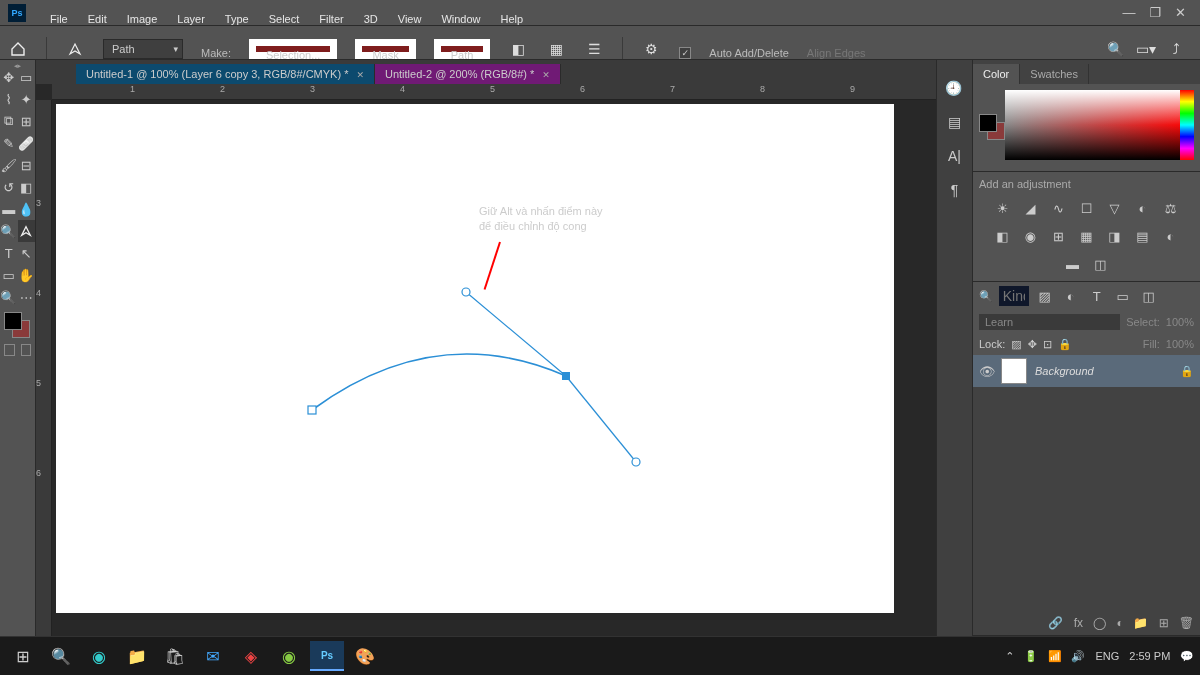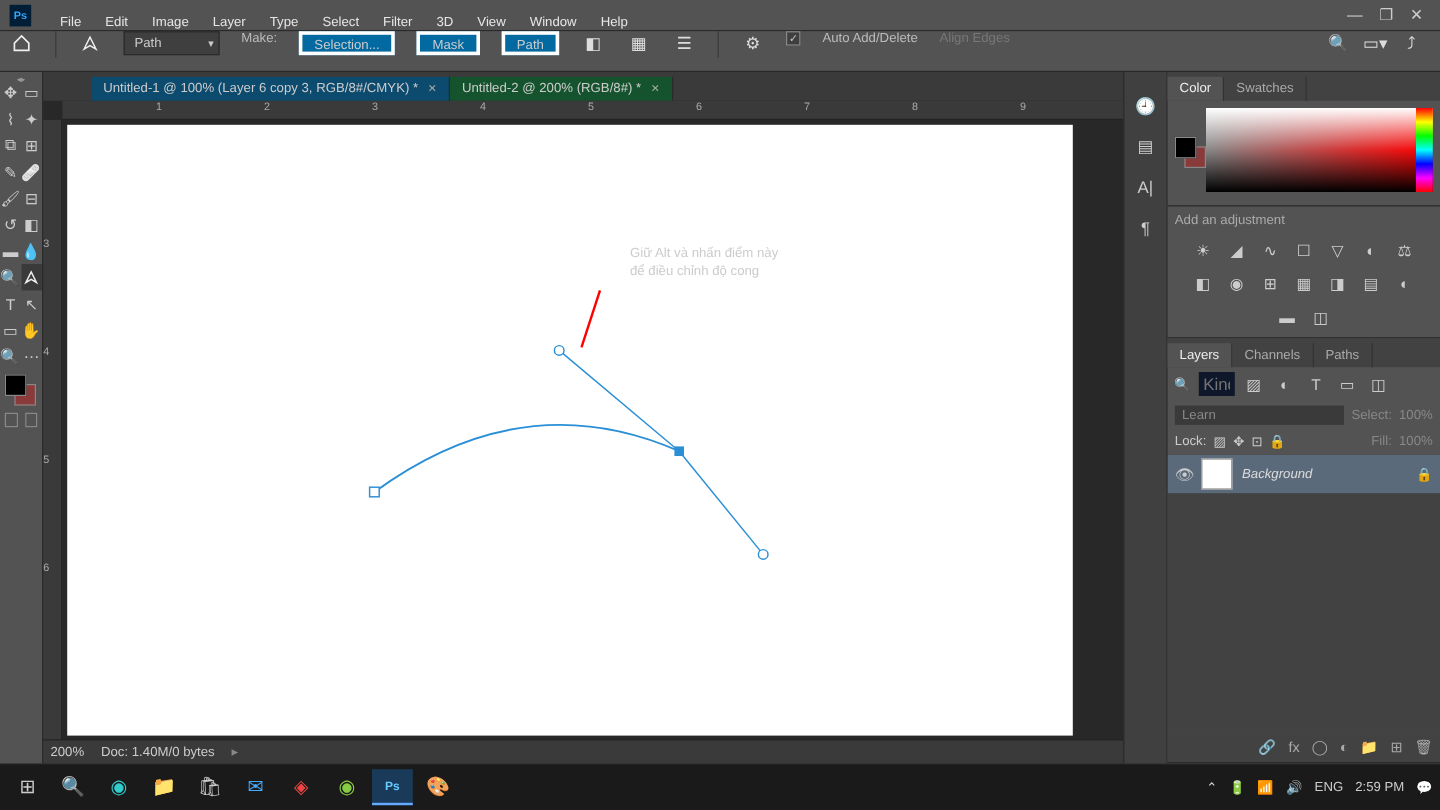--- a/index.html
+++ b/index.html
@@ -2,46 +2,46 @@
 <html><head>
 <meta charset="utf-8">
 <style>
 *{margin:0;padding:0;box-sizing:border-box;font-family:"Segoe UI",Tahoma,sans-serif;font-size:11px;color:#ccc;user-select:none}
 body{width:1200px;height:675px;background:#323232;overflow:hidden;position:relative}
 .menubar{height:26px;background:#535353;display:flex;align-items:center;padding:0 4px;border-bottom:1px solid #2a2a2a}
 .ps-logo{width:18px;height:18px;background:#001e36;color:#31a8ff;display:flex;align-items:center;justify-content:center;font-size:9px;font-weight:bold;margin-right:14px;margin-left:4px}
 .menu-item{padding:0 10px;height:14px;line-height:26px;cursor:pointer;color:#e6e6e6}
 .win-controls{margin-left:auto;display:flex;gap:14px;padding-right:10px}
 .win-controls span{cursor:pointer;font-size:13px}
-.optbar{height:34px;background:#535353;display:flex;align-items:flex-start;padding:0 8px;gap:18px;border-bottom:1px solid #2a2a2a}
+.optbar{height:34px;background:#535353;display:flex;align-items:flex-end;padding:0 8px;gap:18px;border-bottom:1px solid #2a2a2a}
 .home-icon{width:20px;height:20px;display:flex;align-items:center;justify-content:center;cursor:pointer}
 .opt-dd{background:#3f3f3f;border:1px solid #2a2a2a;padding:2px 18px 2px 8px;height:20px;line-height:15px;position:relative;cursor:pointer;min-width:55px}
 .opt-dd::after{content:"▾";position:absolute;right:4px;top:2px;font-size:9px}
-.opt-btn{background:#0369a1;border:3px solid #ffffff;padding:2px 10px;height:20px;line-height:15px;cursor:pointer}
+.opt-btn{background:#7f1d1d;border:7px solid #ffffff;padding:2px 10px;height:20px;line-height:15px;cursor:pointer}
 .opt-lbl{color:#bbb}
 .opt-cb{width:12px;height:12px;background:#3f3f3f;border:1px solid #888;display:inline-flex;align-items:center;justify-content:center;font-size:9px}
 .opt-ico{width:20px;height:20px;display:flex;align-items:center;justify-content:center;cursor:pointer;color:#ddd;font-size:14px}
 .opt-right{margin-left:auto;display:flex;gap:10px;align-items:center;padding-right:6px}
 .opt-sep{width:1px;height:22px;background:#3a3a3a}
 .main{display:flex;height:576px}
 .toolbox{width:36px;background:#535353;display:flex;flex-direction:column;padding-top:2px;border-right:1px solid #2a2a2a}
 .tbx-dbl{height:4px;display:flex;justify-content:center;cursor:pointer}
 .tbx-dbl::before{content:"◂▸";font-size:7px;color:#999}
 .tbx-row{display:flex;height:22px}
 .tbx-cell{width:18px;height:22px;display:flex;align-items:center;justify-content:center;cursor:pointer;position:relative;font-size:13px}
 .tbx-cell.sel{background:#3a3a3a}
 .tbx-swatch{padding:6px 3px;position:relative;height:34px}
 .fg-sw{width:18px;height:18px;background:#000;border:1px solid #888;position:absolute;top:4px;left:4px}
 .bg-sw{width:18px;height:18px;background:#8a3a3a;border:1px solid #888;position:absolute;top:12px;left:12px}
 .tbx-mini{display:flex;gap:6px;padding:2px 4px}
 .tbx-mini div{width:12px;height:12px;border:1px solid #888;cursor:pointer}
 .doc-area{flex:1;display:flex;flex-direction:column;background:#282828}
 .tabs{height:24px;background:#3a3a3a;display:flex;align-items:end;padding-left:40px}
 .tab{padding:4px 10px;background:#0c4a6e;color:#aaa;cursor:pointer;position:relative;border-right:1px solid #2a2a2a}
-.tab.act{background:#14532d;color:#fff}
+.tab.act{background:#701a75;color:#fff}
 .tab .x{margin-left:8px;color:#aaa;font-size:9px}
 .ruler-h{height:16px;background:#3a3a3a;position:relative;margin-left:16px;border-bottom:1px solid #222}
 .ruler-v{width:16px;background:#3a3a3a;position:relative;border-right:1px solid #222}
 .ruler-h .tick,.ruler-v .tick{position:absolute;color:#aaa;font-size:9px}
 .canvas-wrap{flex:1;display:flex}
 .canvas-bg{flex:1;background:#282828;position:relative;overflow:hidden}
 .canvas{position:absolute;top:4px;left:4px;width:838px;height:509px;background:#fff}
 .annot{position:absolute;color:#ff0000;font-size:15px;line-height:1.35;font-weight:500}
 .red-line{position:absolute;width:2px;height:50px;background:#ff0000;transform-origin:top}
 .status{height:20px;background:#3a3a3a;display:flex;align-items:center;padding:0 6px;gap:14px;color:#aaa;border-top:1px solid #222}
@@ -224,32 +224,27 @@
         <div class="canvas">
           <svg width="838" height="509" style="position:absolute;top:0;left:0">
             <path d="M 256 306 Q 380 215 510 272" fill="none" stroke="#2b8fd6" stroke-width="1.6"></path>
             <line x1="410" y1="188" x2="510" y2="272" stroke="#2b8fd6" stroke-width="1.2"></line>
             <line x1="510" y1="272" x2="580" y2="358" stroke="#2b8fd6" stroke-width="1.2"></line>
             <rect x="252" y="302" width="8" height="8" fill="#fff" stroke="#2b8fd6" stroke-width="1.2"></rect>
             <circle cx="410" cy="188" r="4" fill="#fff" stroke="#2b8fd6" stroke-width="1.2"></circle>
             <rect x="506" y="268" width="8" height="8" fill="#2b8fd6"></rect>
             <circle cx="580" cy="358" r="4" fill="#fff" stroke="#2b8fd6" stroke-width="1.2"></circle>
           </svg>
-          <div class="annot" style="top:100px;left:469px">
+          <div class="annot" style="top:100px;left:423px">
             <div>Giữ Alt và nhấn điểm này</div>
             <div>để điều chỉnh độ cong</div>
           </div>
           <div class="red-line" style="top:138px;left:443px;transform:rotate(18deg)"></div>
         </div>
       </div>
-    </div>
-    <div class="status">
-      <span>200%</span>
-      <span>Doc: 1.40M/0 bytes</span>
-      <span style="color:#888">▸</span>
     </div>
   </div>
 
   <div class="right-dock">
     <div>🕘</div>
     <div>▤</div>
     <div>A|</div>
     <div>¶</div>
   </div>
 
@@ -285,25 +280,20 @@
           <div class="adj-ico">◨</div>
           <div class="adj-ico">▤</div>
           <div class="adj-ico">◐</div>
           <div class="adj-ico">▬</div>
           <div class="adj-ico">◫</div>
         </div>
       </div>
     </div>
 
     <div class="pnl lay-pnl">
-      <div class="pnl-tabs">
-        <div class="pnl-tab act">Layers</div>
-        <div class="pnl-tab">Channels</div>
-        <div class="pnl-tab">Paths</div>
-      </div>
       <div class="lay-search">
         <span>🔍</span>
         <input placeholder="Kind" style="">
         <span class="adj-ico">▨</span>
         <span class="adj-ico">◐</span>
         <span class="adj-ico">T</span>
         <span class="adj-ico">▭</span>
         <span class="adj-ico">◫</span>
       </div>
       <div class="lay-opts">

